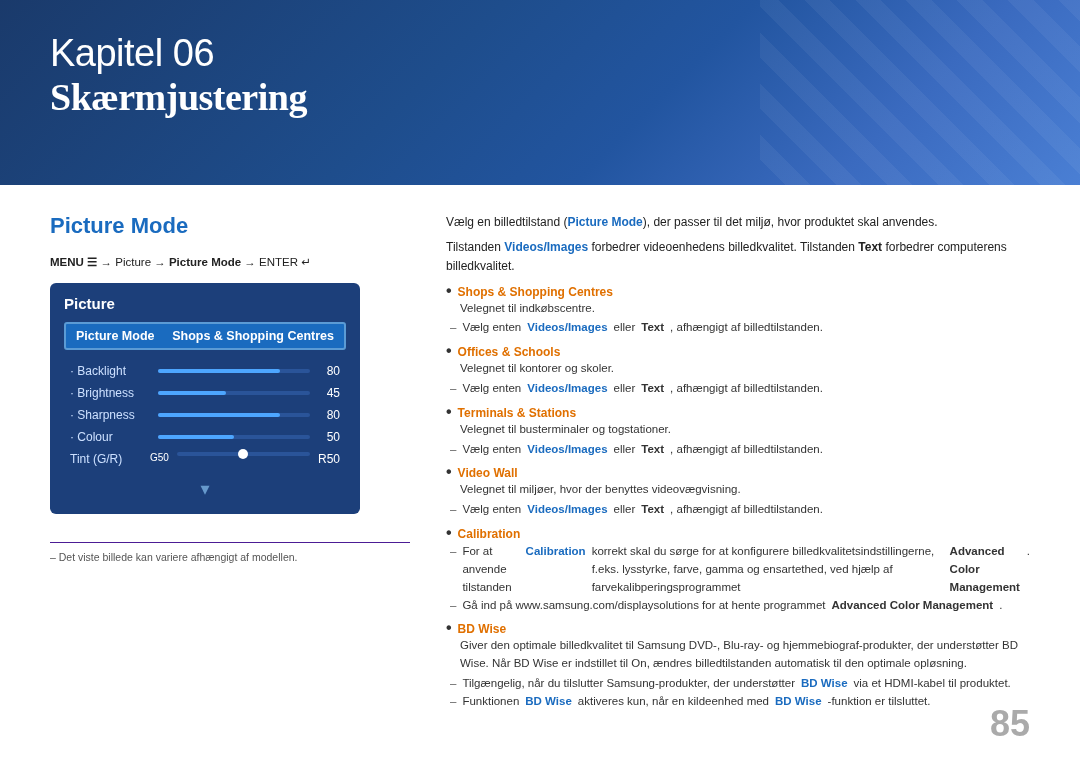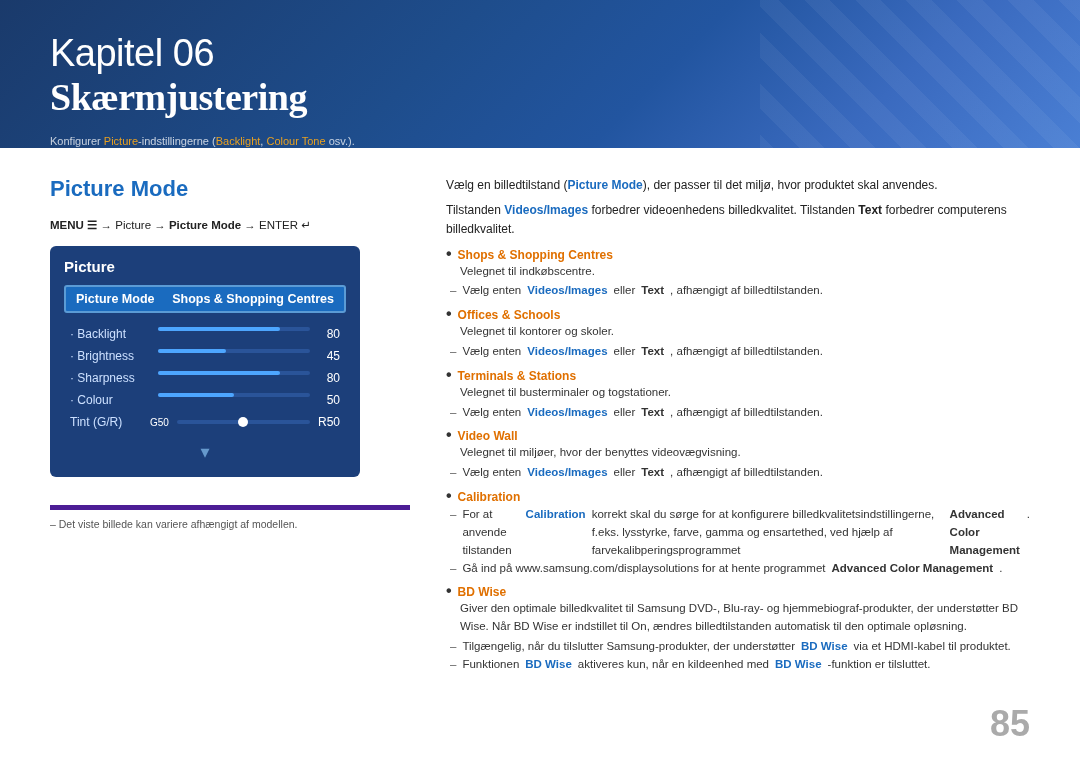--- a/index.html
+++ b/index.html
@@ -9,21 +9,21 @@
       width: 1080px;
       height: 763px;
       overflow: hidden;
       position: relative;
     }
 
     
     .header {
       position: relative;
       background: linear-gradient(135deg, #1a3a6b 0%, #1e4d8c 40%, #2255a0 60%, #3a6abf 80%, #4a7fd4 100%);
-      height: 148px;
+      height: 185px;
       overflow: hidden;
       padding: 32px 50px 20px 50px;
     }
     .header::after {
       content: '';
       position: absolute;
       right: 0; top: 0;
       width: 320px; height: 185px;
       background: repeating-linear-gradient(
         45deg,
@@ -110,20 +110,21 @@
       margin-bottom: 10px;
     }
     .tv-selected-row span {
       color: #fff;
       font-size: 12.5px;
       font-weight: 600;
     }
 
     .tv-row {
       display: flex;
+      align-items: center;
       justify-content: space-between;
       padding: 4px 6px;
     }
     .tv-row-label {
       color: #cce0ff;
       font-size: 12px;
       min-width: 80px;
     }
     .tv-row-bar {
       flex: 1;
@@ -141,21 +142,20 @@
     }
     .tv-row-val {
       color: #fff;
       font-size: 12px;
       min-width: 22px;
       text-align: right;
     }
 
     .tv-tint-row {
       display: flex;
-      align-items: center;
       justify-content: space-between;
       padding: 4px 6px;
     }
     .tv-tint-label {
       color: #cce0ff;
       font-size: 12px;
       min-width: 80px;
     }
     .tv-tint-track {
       flex: 1;
@@ -181,21 +181,21 @@
       justify-content: center;
       margin-top: 8px;
     }
     .tv-arrow {
       color: #6699cc;
       font-size: 18px;
     }
 
     .footnote {
       margin-top: 28px;
-      border-top: 5px solid #4c1d95;
+      border-top: 1px solid #4c1d95;
       padding-top: 8px;
     }
     .footnote-text {
       color: #555;
       font-size: 10.5px;
     }
 
     
     .right-col {
       flex: 1;
@@ -267,24 +267,20 @@
       font-weight: 700;
       color: #aaa;
     }
   </style>
 </head>
 <body>
 
 <div class="header">
   <div class="header-chapter">Kapitel 06</div>
   <div class="header-title">Skærmjustering</div>
-  <div class="header-sub">
-    <div>Konfigurer <span class="orange">Picture</span>-indstillingerne (<span class="orange">Backlight</span>, <span class="orange">Colour Tone</span> osv.).</div>
-    <div>Layoutet af indstillingerne på menuen <span class="blue-link">Picture</span> kan variere afhængigt af produktet</div>
-  </div>
 </div>
 
 <div class="content">
 
   <div class="left-col">
     <div class="section-title">Picture Mode</div>
 
     <div class="menu-path">
       <span class="bold">MENU ☰</span> → Picture → <span class="bold">Picture Mode</span> → ENTER ↵
     </div>

